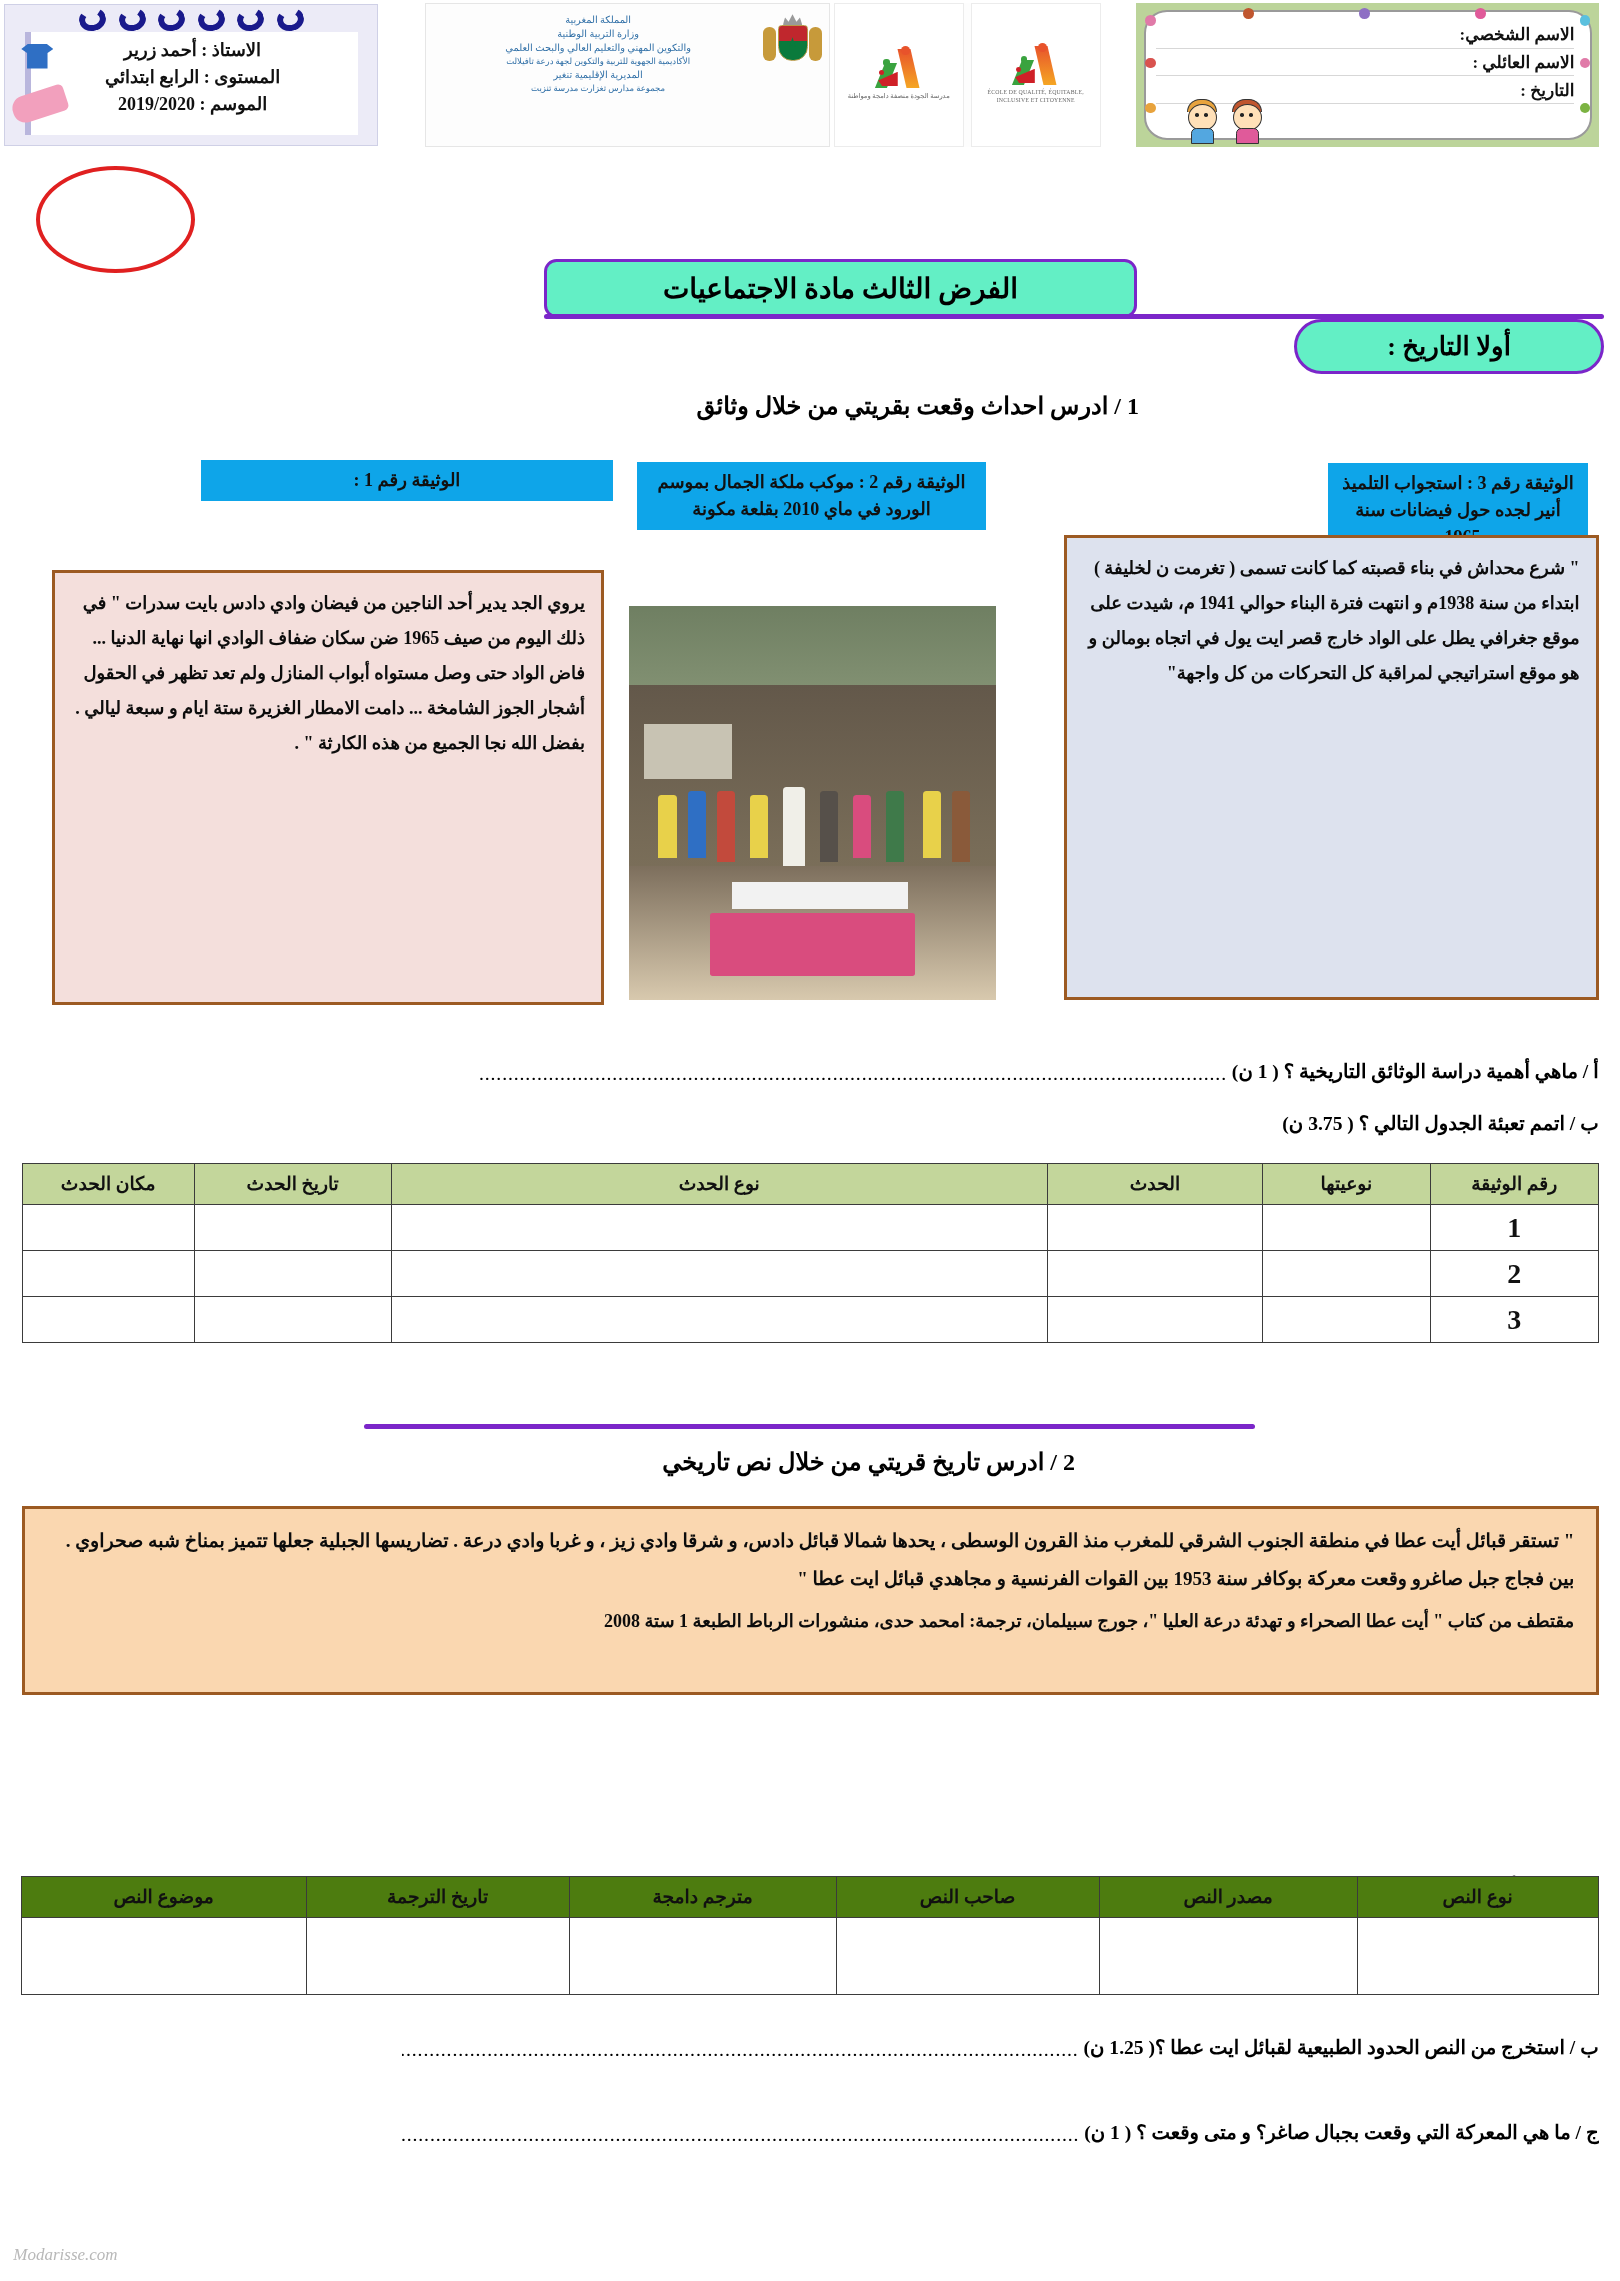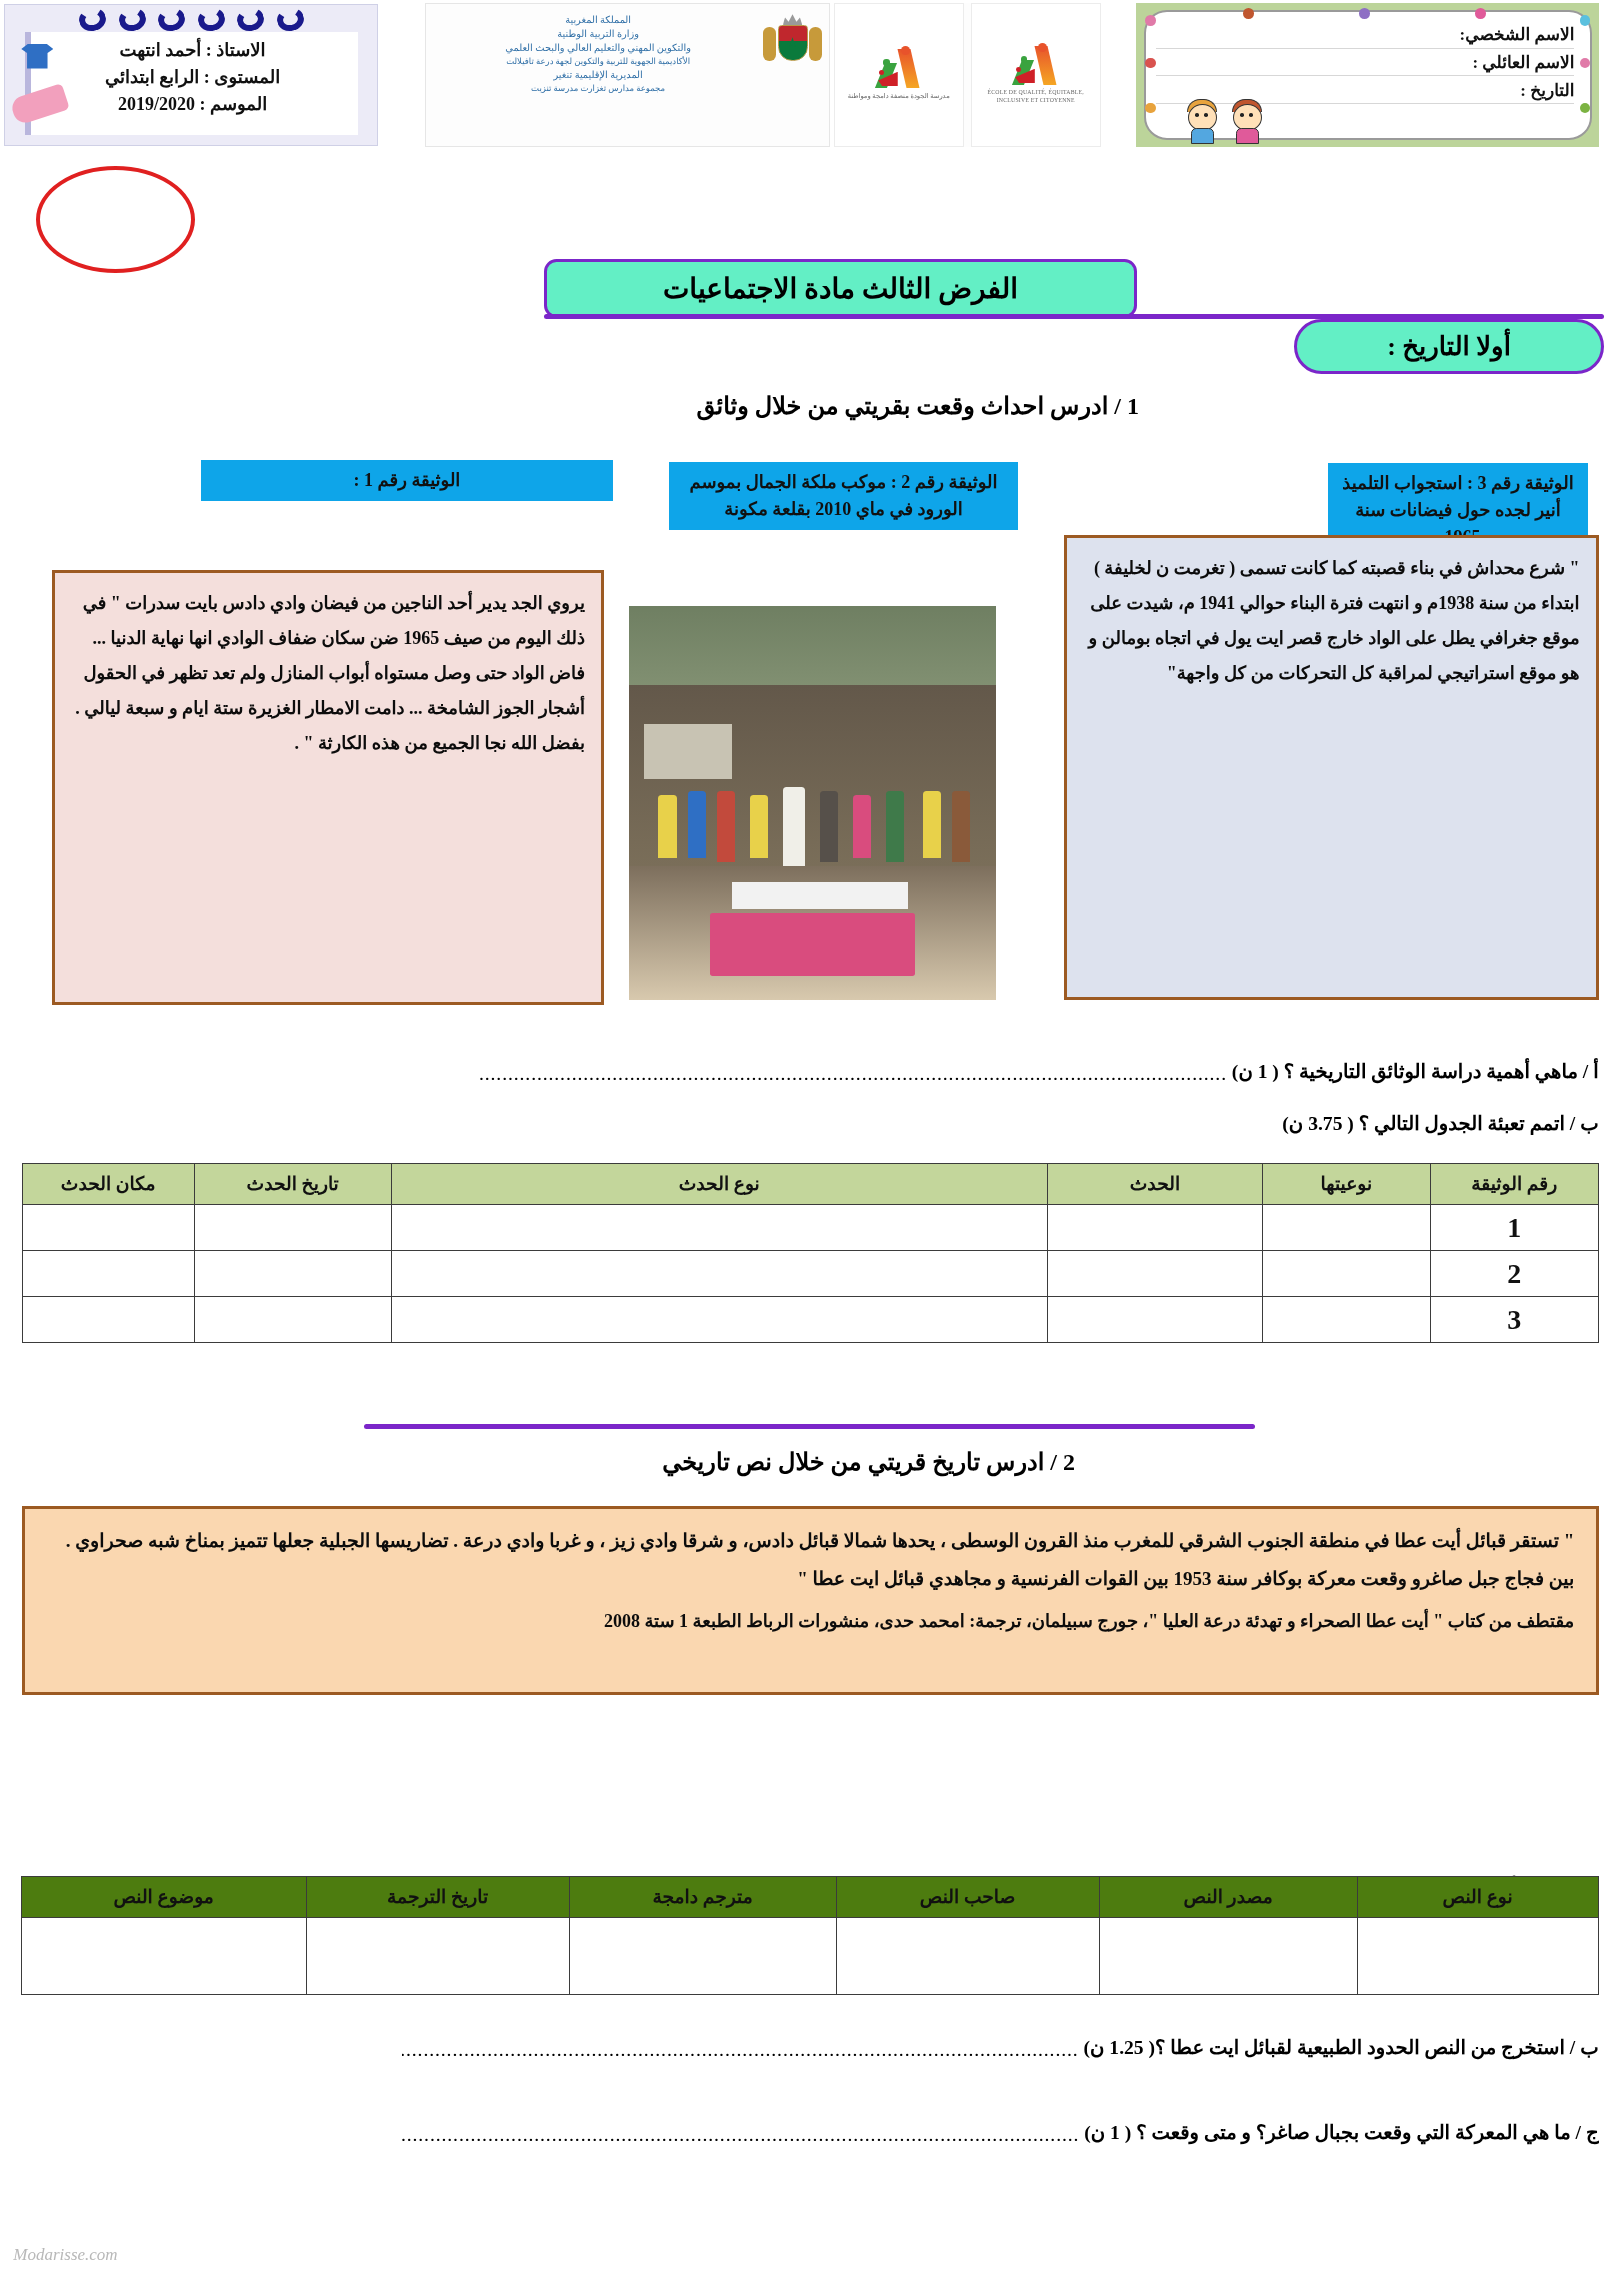--- a/index.html
+++ b/index.html
@@ -307,21 +307,21 @@
     position: absolute;
     background: #0ea5e9;
     padding: 7.1px 10.7px;
     font-size: 18px;
     font-weight: bold;
     color: #111;
     text-align: center;
     line-height: 1.5;
   }
   #cap1 { right: 32px; top: 463px; width: 260px; }
-  #cap2 { right: 602px; top: 462px; width: 349px; }
+  #cap2 { right: 634px; top: 462px; width: 349px; }
   #cap3 { right: 1007px; top: 460px; width: 412px; }
 
   
   .doc-box {
     position: absolute;
     border: 3.6px solid #9c5a22;
     padding: 12.5px 16px;
     line-height: 1.95;
     font-size: 18px;
     font-weight: bold;
@@ -450,21 +450,21 @@
     <div class="teacher-card">
       <div class="spiral-row">
         <div class="spiral"></div>
           <div class="spiral"></div>
           <div class="spiral"></div>
         <div class="spiral"></div>
           <div class="spiral"></div>
           <div class="spiral"></div>
       </div>
       <div class="card-sheet">
-        <div class="tcard-line">الاستاذ  : أحمد انتهت</div>
+        <div class="tcard-line">الاستاذ  : أحمد زرير</div>
         <div class="tcard-line">المستوى : الرابع ابتدائي</div>
         <div class="tcard-line">الموسم : 2019/2020</div>
       </div>
       <div class="card-doodle-shirt"></div>
       <div class="card-doodle-pencil"></div>
     </div>
 
     <div class="ministry">
       <div class="ministry-lines">
         <div>المملكة المغربية</div>

